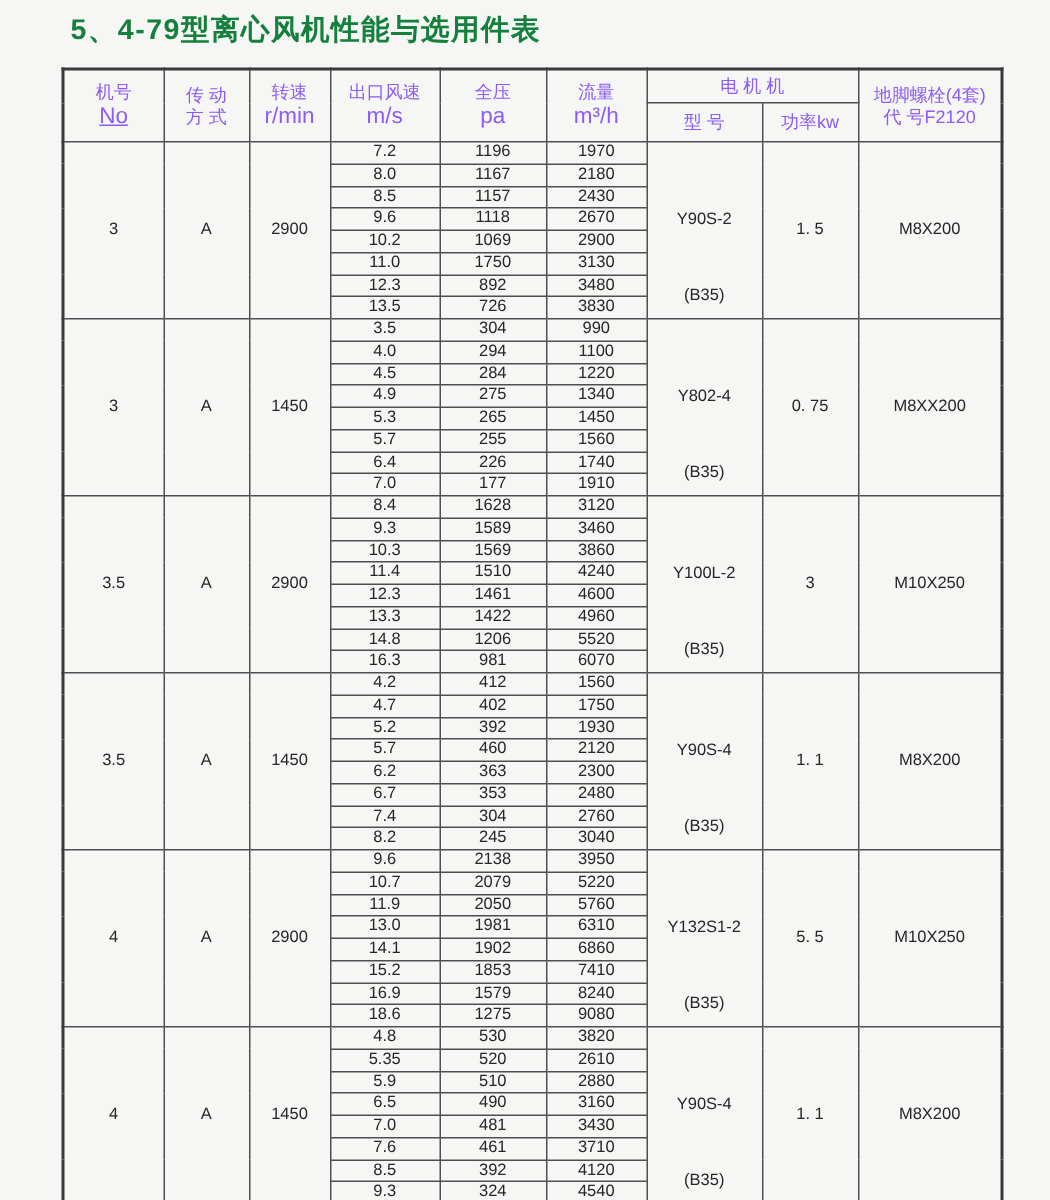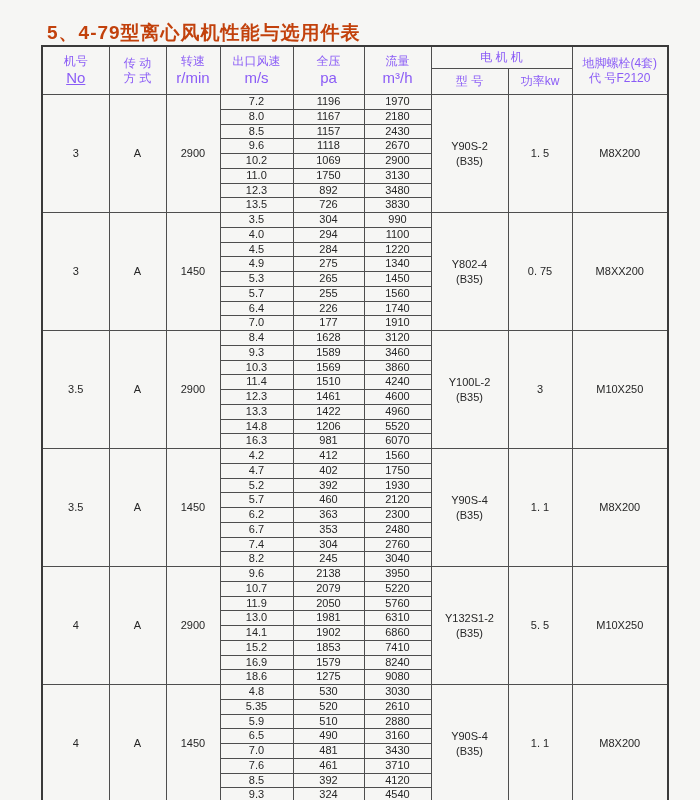--- a/index.html
+++ b/index.html
@@ -6,25 +6,25 @@
   body{
     width:700px;height:800px;
     background:#f6f6f4;
     font-family:"Liberation Sans","DejaVu Sans",sans-serif;
     color:#1f1f1f;
     position:relative;
     overflow:hidden;
   }
   .page-title{
     position:absolute;
-    left:47px;top:20px;
+    left:47px;top:7px;
     font-size:19px;
     font-weight:bold;
     letter-spacing:1px;
-    color:#c2410c;
+    color:#15803d;
   }
   table.fan-table{
     position:absolute;
     left:41px;top:45px;
     width:626px;
     border-collapse:collapse;
     table-layout:fixed;
     font-size:11px;
     color:#222;
     border:2px solid #3a3a3a;
@@ -48,21 +48,21 @@
     font-size:15px;
   }
   .fan-table thead tr.h1 th{height:21px;}
   .fan-table thead tr.h2 th{height:25px;}
   .fan-table thead th .ln{display:block;}
   .fan-table tbody td{
     height:13.5px;
     font-size:11px;
     color:#262626;
   }
-  .fan-table td .ln{display:block;line-height:1.3;}
+  .fan-table td .ln{display:block;line-height:1.3;margin-top:36px;}
   .u{text-decoration:underline;}
   .bolt-hdr{font-size:11px;}
 </style>
 </head>
 <body>
 
 <div class="page-title">5、4-79型离心风机性能与选用件表</div>
 
 <table class="fan-table" id="fan-table">
   <colgroup>
@@ -368,21 +368,21 @@
         <td>9080</td>
       </tr>
     </tbody>
     <tbody>
       <tr>
         <td rowspan="8">4</td>
         <td rowspan="8">A</td>
         <td rowspan="8">1450</td>
         <td>4.8</td>
         <td>530</td>
-        <td>3030</td>
+        <td>3820</td>
         <td rowspan="8">
           <span class="ln">Y90S-4</span>
           <span class="ln">(B35)</span>
         </td>
         <td rowspan="8">1. 1</td>
         <td rowspan="8">M8X200</td>
       </tr>
       <tr>
         <td>5.35</td>
         <td>520</td>

